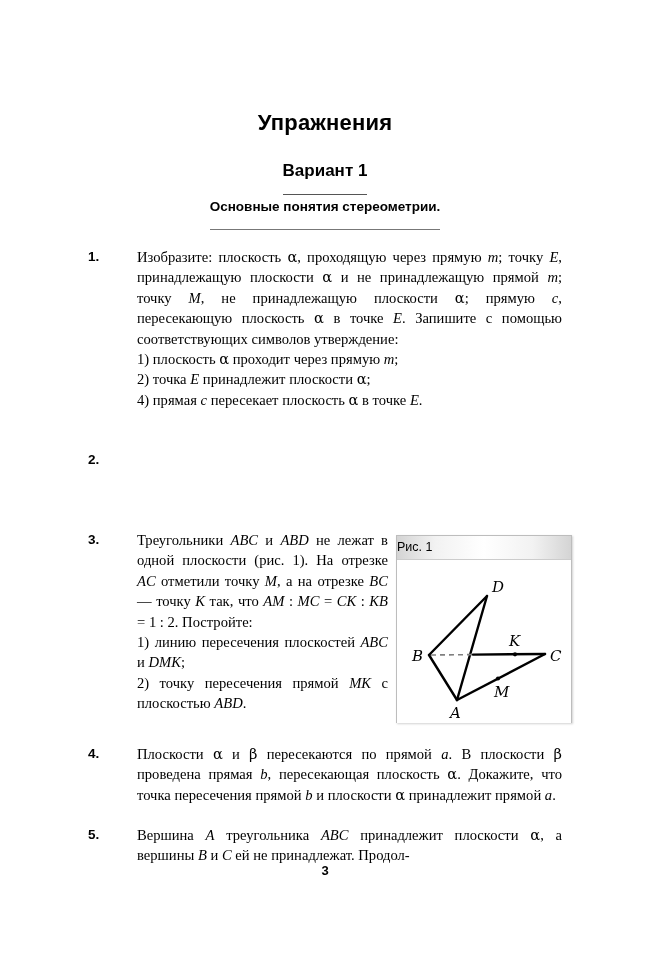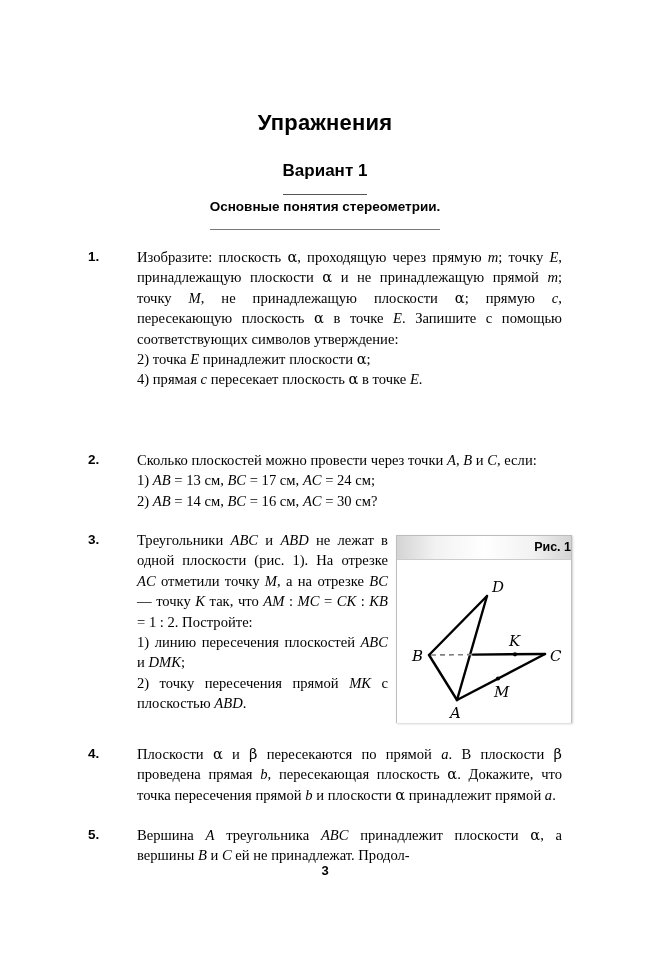--- a/index.html
+++ b/index.html
@@ -91,23 +91,23 @@
     left: 396px; top: 535px;
     width: 176px; height: 188px;
     border: 1px solid #bdbdbd;
     background: #ffffff;
     box-sizing: border-box;
     box-shadow: 1px 1px 2px rgba(0,0,0,0.18);
   }
   .figcap {
     height: 23px;
     line-height: 23px;
-    text-align: right;
-    font-family: "Liberation Sans", "DejaVu Sans", sans-serif;
-    font-weight: bold;
+    text-align: left;
+    font-family: "Liberation Sans", "DejaVu Sans", sans-serif;
+    font-weight: normal;
     font-size: 12.5px;
     border-bottom: 1px solid #cccccc;
     background: linear-gradient(to right, #d4d4d4 0%, #f2f2f2 22%, #ffffff 50%, #f2f2f2 78%, #d4d4d4 100%);
   }
   .figcanvas {
     position: relative;
     width: 100%;
     height: 163px;
     background: #fff;
   }
@@ -138,32 +138,28 @@
   <div class="h-topic">
     <span class="row">
       <span class="l">Основные понятия стереометрии.</span>
     </span>
   </div>
 
   <div class="ex" style="left:88px; top:247px; width:474px;">
     <div class="num">1.</div>
     <div class="body">
       <p class="just">Изобразите: плоскость <span class="gk">α</span>, проходящую через пря­мую <i>m</i>; точку <i>E</i>, принадлежащую плоскости <span class="gk">α</span> и не принадлежащую прямой <i>m</i>; точку <i>M</i>, не принадле­жащую плоскости <span class="gk">α</span>; прямую <i>c</i>, пересекающую плос­кость <span class="gk">α</span> в точке <i>E</i>. Запишите с помощью соответству­ющих символов утверждение:</p>
+      <p>1) плоскость <span class="gk">α</span> проходит через прямую <i>m</i>;</p>
       <p>2) точка <i>E</i> принадлежит плоскости <span class="gk">α</span>;</p>
       <p>4) прямая <i>c</i> пересекает плоскость <span class="gk">α</span> в точке <i>E</i>.</p>
     </div>
   </div>
 
   <div class="ex" style="left:88px; top:450px; width:474px;">
     <div class="num">2.</div>
-    <div class="body">
-      <p class="just">Сколько плоскостей можно провести через точки <i>A</i>, <i>B</i> и <i>C</i>, если:</p>
-      <p>1) <i>AB</i> = 13 см, <i>BC</i> = 17 см, <i>AC</i> = 24 см;</p>
-      <p>2) <i>AB</i> = 14 см, <i>BC</i> = 16 см, <i>AC</i> = 30 см?</p>
-    </div>
   </div>
 
   <div class="ex" style="left:88px; top:530px; width:300px;">
     <div class="num">3.</div>
     <div class="body">
       <p class="just">Треугольники <i>ABC</i> и <i>ABD</i> не лежат в одной плоскости (рис. 1). На отрезке <i>AC</i> отме­тили точку <i>M</i>, а на отрезке <i>BC</i> — точку <i>K</i> так, что <i>AM</i> : <i>MC</i> = <i>CK</i> : <i>KB</i> = 1 : 2. Постройте:</p>
       <p class="just">1) линию пересечения плос­костей <i>ABC</i> и <i>DMK</i>;</p>
       <p class="just">2) точку пересечения прямой <i>MK</i> с плоскостью <i>ABD</i>.</p>
     </div>
   </div>

